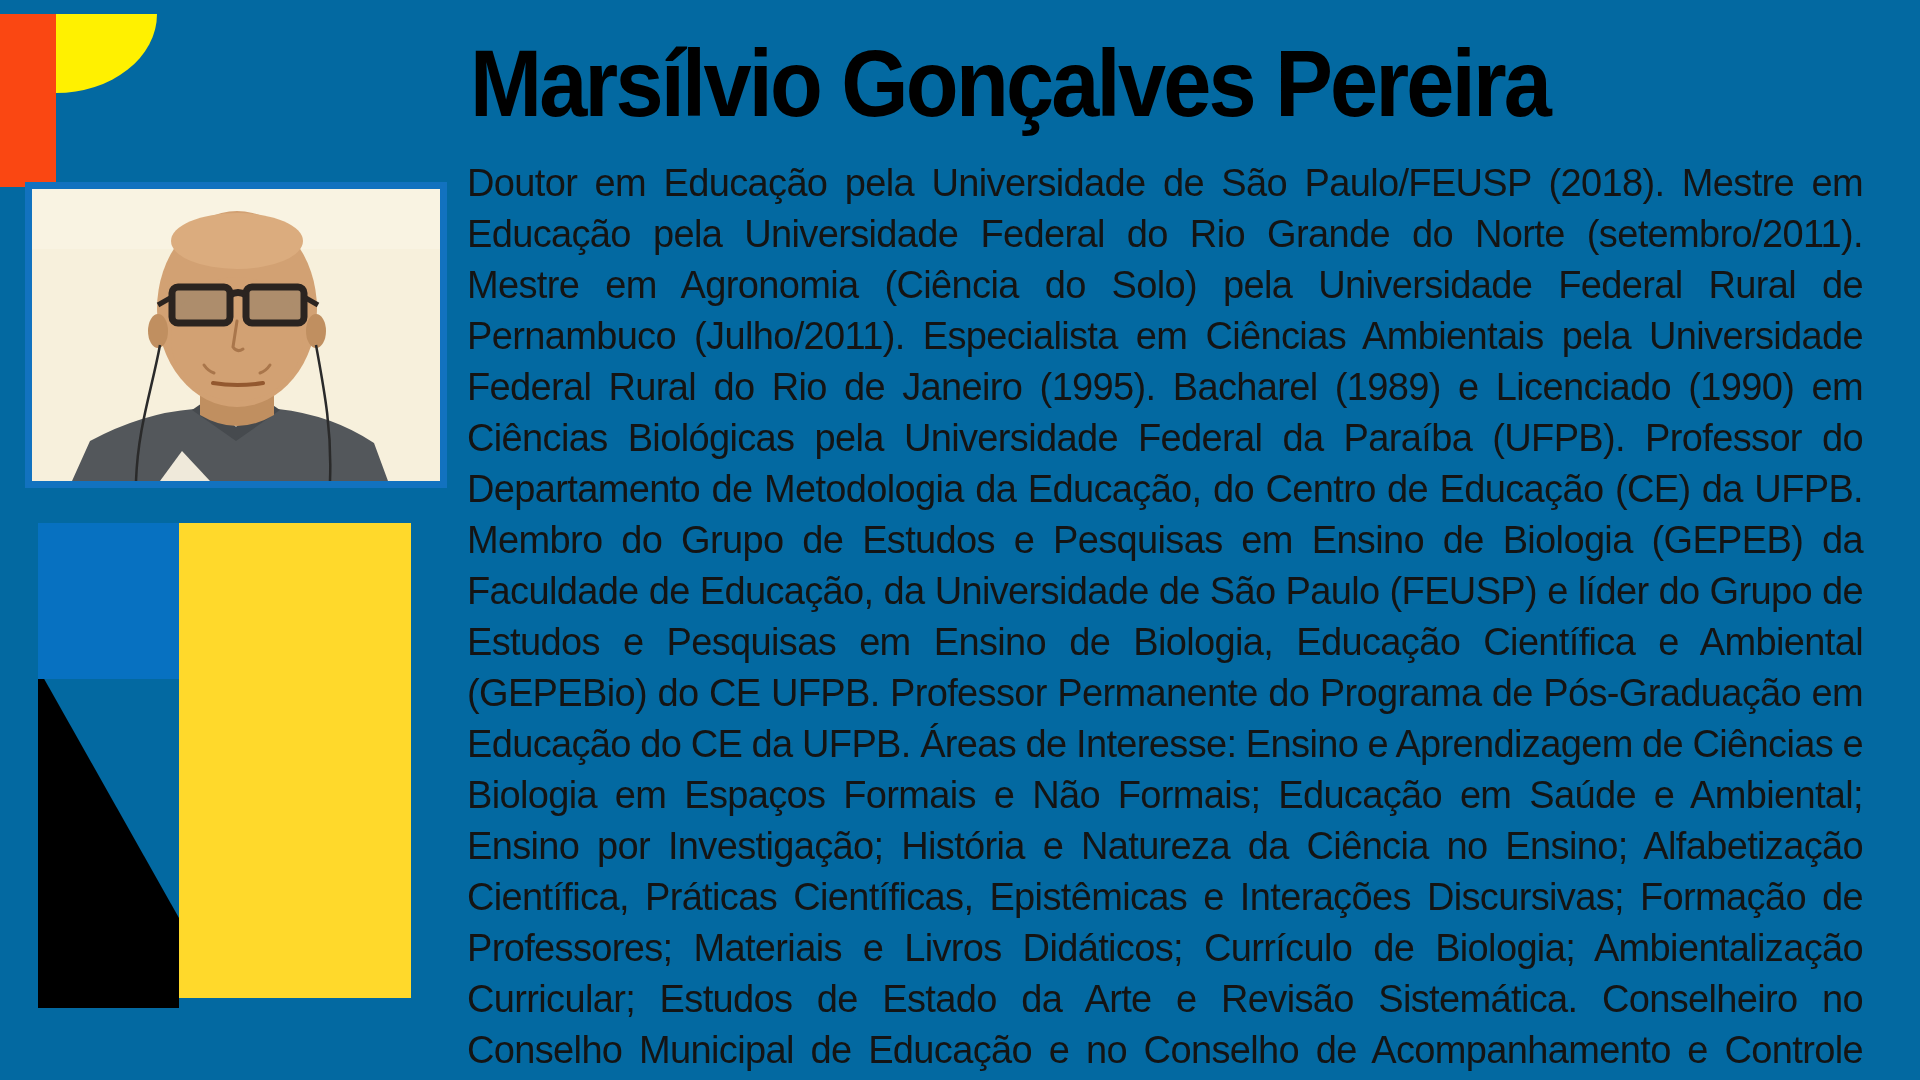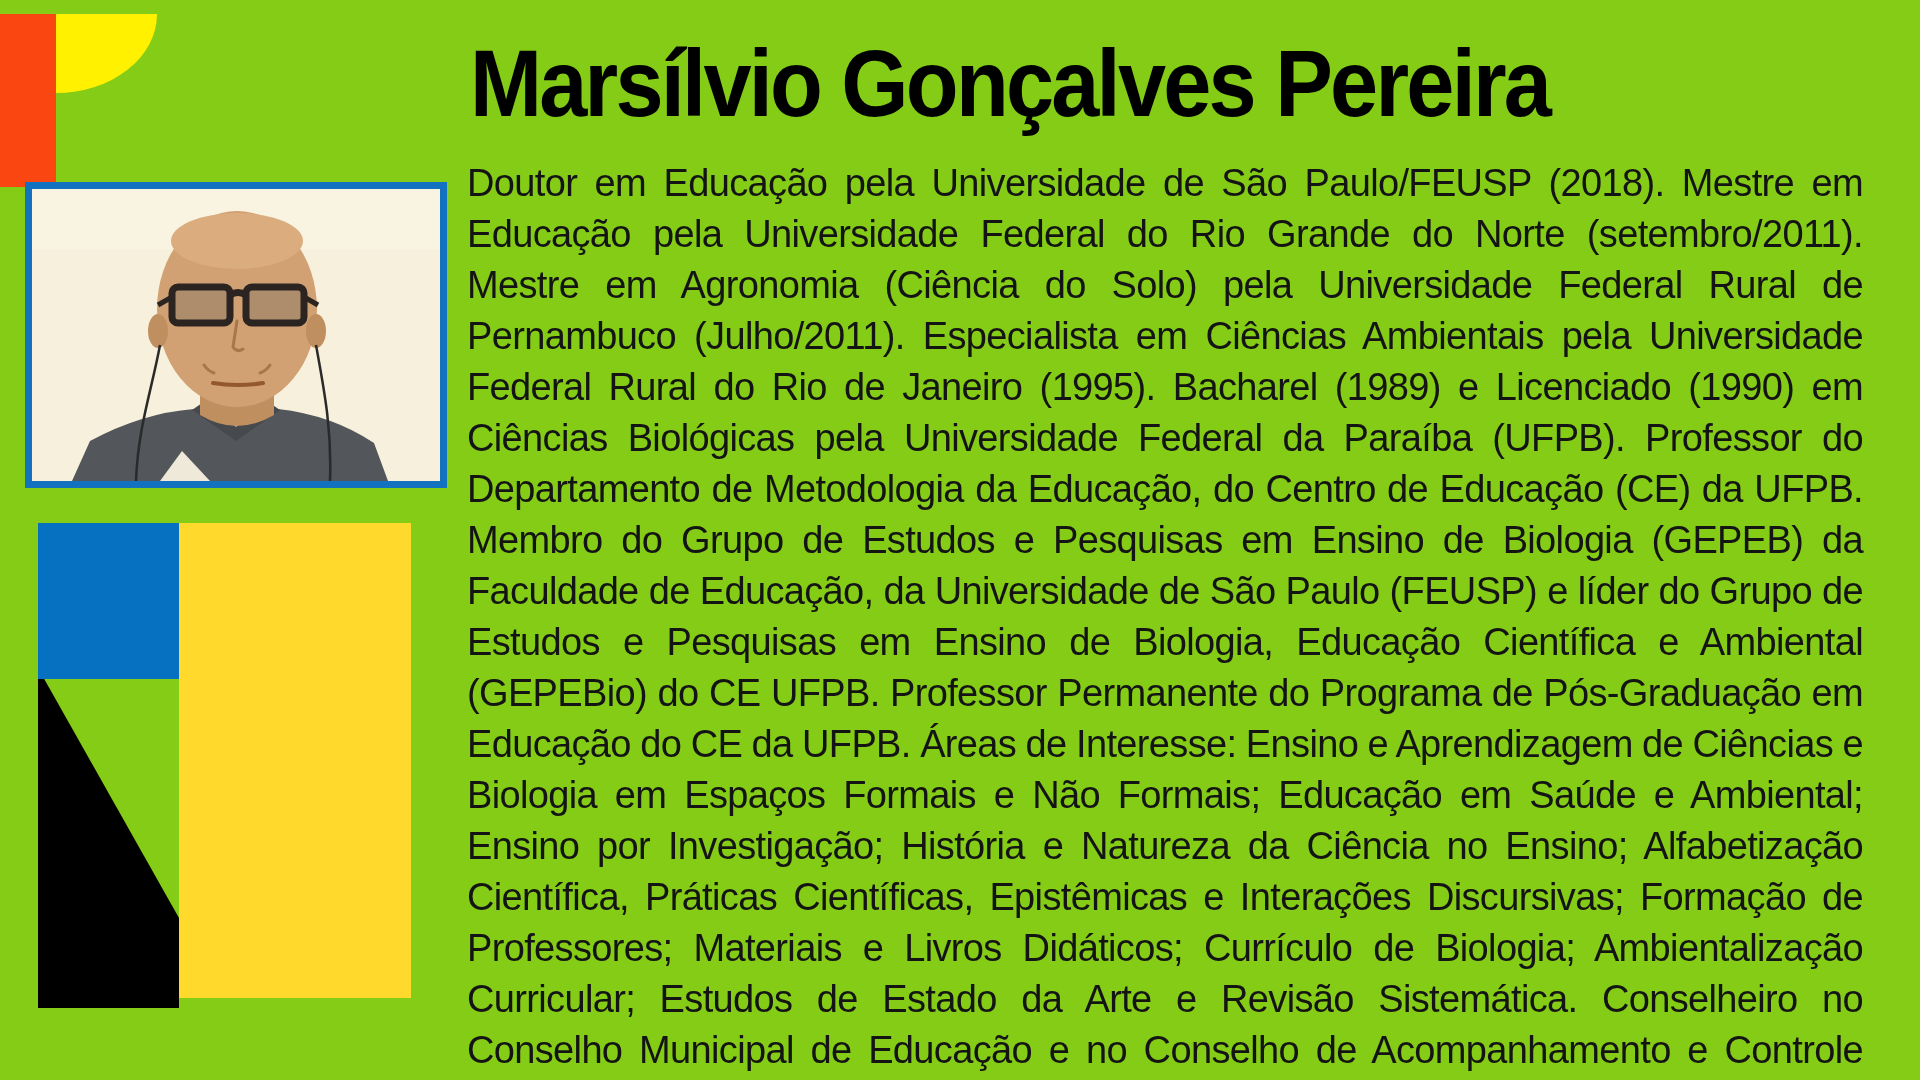--- a/index.html
+++ b/index.html
@@ -5,21 +5,21 @@
   html, body {
     margin: 0;
     padding: 0;
     background: #ffffff;
     font-family: "Liberation Sans", sans-serif;
   }
   #stage {
     position: relative;
     width: 1920px;
     height: 1080px;
-    background: #84cc16;
+    background: #0369a1;
     overflow: hidden;
   }
 
   
   .shape { position: absolute; }
   .shape-orange {
     left: 0; top: 14px;
     width: 56px; height: 173px;
     background: #FA4712;
     z-index: 4;

